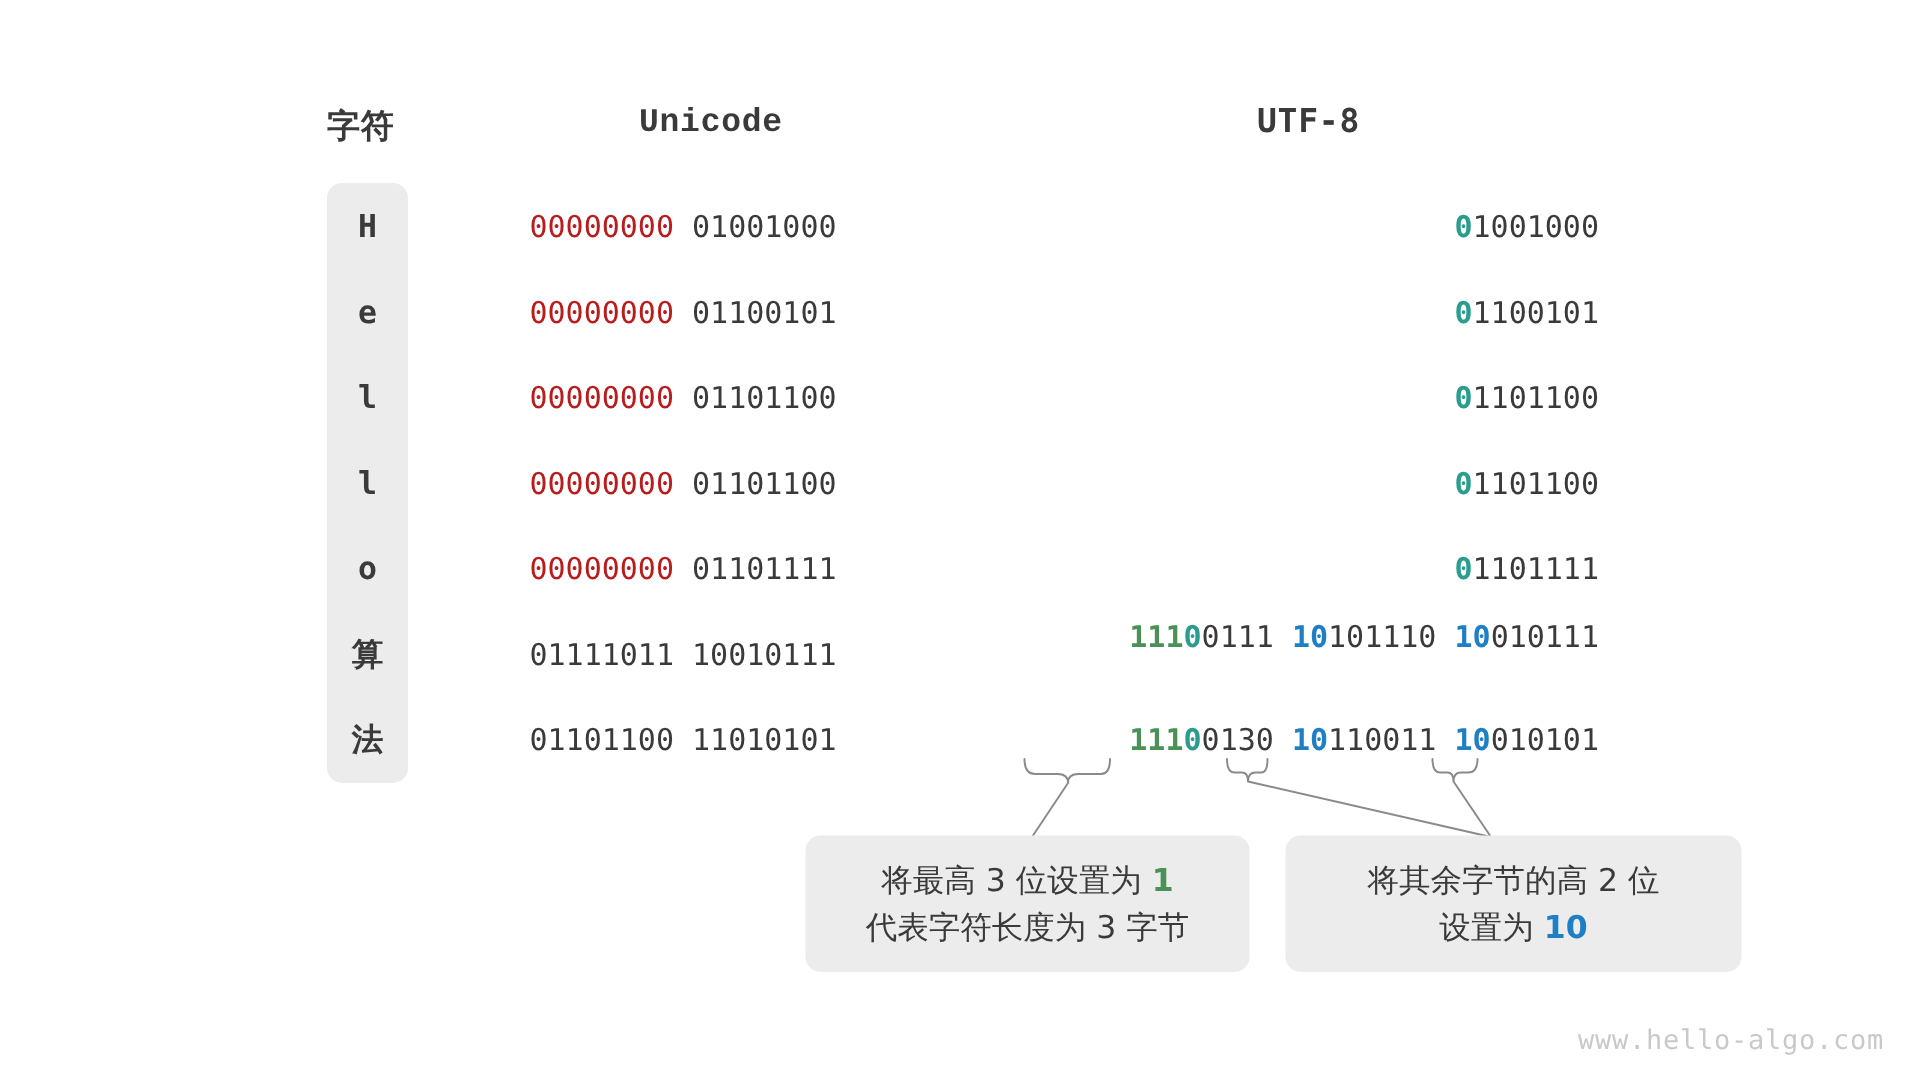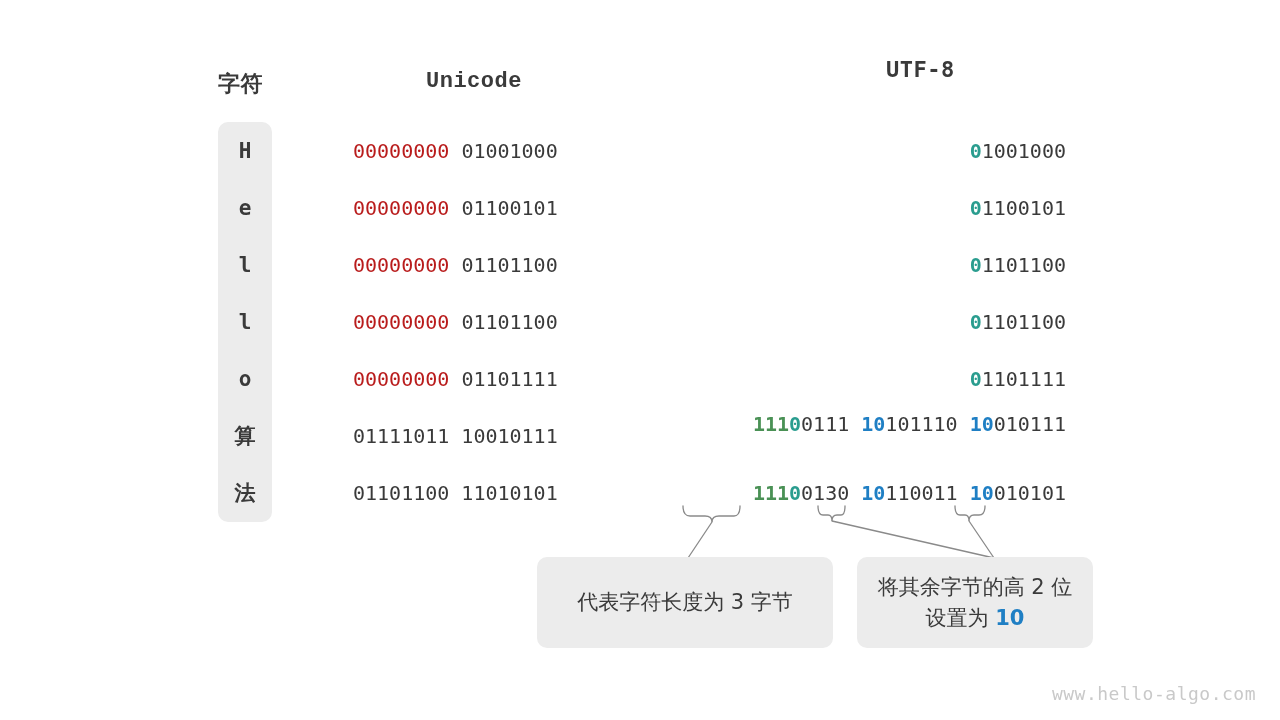--- a/index.html
+++ b/index.html
@@ -25,21 +25,21 @@
     position: absolute;
     font-family: "DejaVu Sans Mono", "Liberation Mono", monospace;
     font-weight: bold;
     font-size: 22px;
     color: #3a3a3a;
     letter-spacing: 0.5px;
     white-space: nowrap;
   }
   .hdr-char   { left: 218px; top: 69px; font-family: "DejaVu Sans", sans-serif; }
   .hdr-uni    { left: 426px; top: 69px; font-family: Liberation Mono, monospace; }
-  .hdr-utf    { left: 838px; top: 57px; margin-left: 48px; }
+  .hdr-utf    { left: 838px; top: 69px; }
 
   
   .char-box {
     position: absolute;
     left: 218px;
     top: 122px;
     width: 54px;
     height: 400px;
     background: #ececec;
     border-radius: 10px;
@@ -95,21 +95,21 @@
     align-items: center;
     justify-content: center;
     font-family: "DejaVu Sans", "Liberation Sans", sans-serif;
     font-size: 21px;
     color: #3a3a3a;
     line-height: 1.45;
     box-sizing: border-box;
     padding: 10px 14px;
   }
   .callout-left  { left: 537px; top: 557px; width: 296px; height: 91px; }
-  .callout-right { left: 857px; top: 557px; width: 236px; height: 91px; }
+  .callout-right { left: 857px; top: 557px; width: 304px; height: 91px; }
   .callout .line { white-space: pre; }
 
   
   .watermark {
     position: absolute;
     right: 24px;
     bottom: 16px;
     font-family: "DejaVu Sans Mono", "Liberation Mono", monospace;
     font-size: 18px;
     color: #c9c9c9;
@@ -162,20 +162,21 @@
 
       <path d="M712,522 L688,558"></path>
 
       <path d="M832,521 L994,558"></path>
 
       <path d="M969,521 L994,558"></path>
     </g>
   </svg>
 
   <div class="callout callout-left">
+    <div class="line"><span>将最高 3 位设置为 </span><span class="green">1</span></div>
     <div class="line">代表字符长度为 3 字节</div>
   </div>
 
   <div class="callout callout-right">
     <div class="line">将其余字节的高 2 位</div>
     <div class="line"><span>设置为 </span><span class="blue">10</span></div>
   </div>
 
   <div class="watermark">www.hello-algo.com</div>
 </div>

